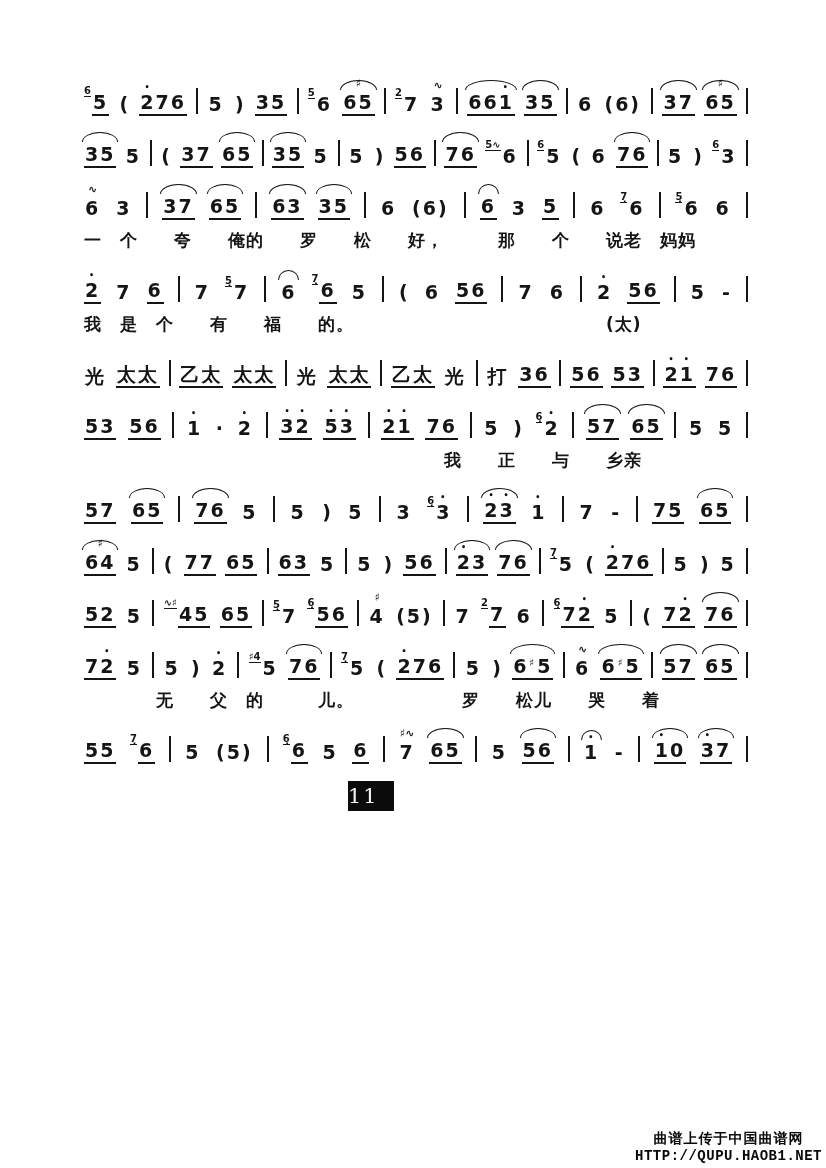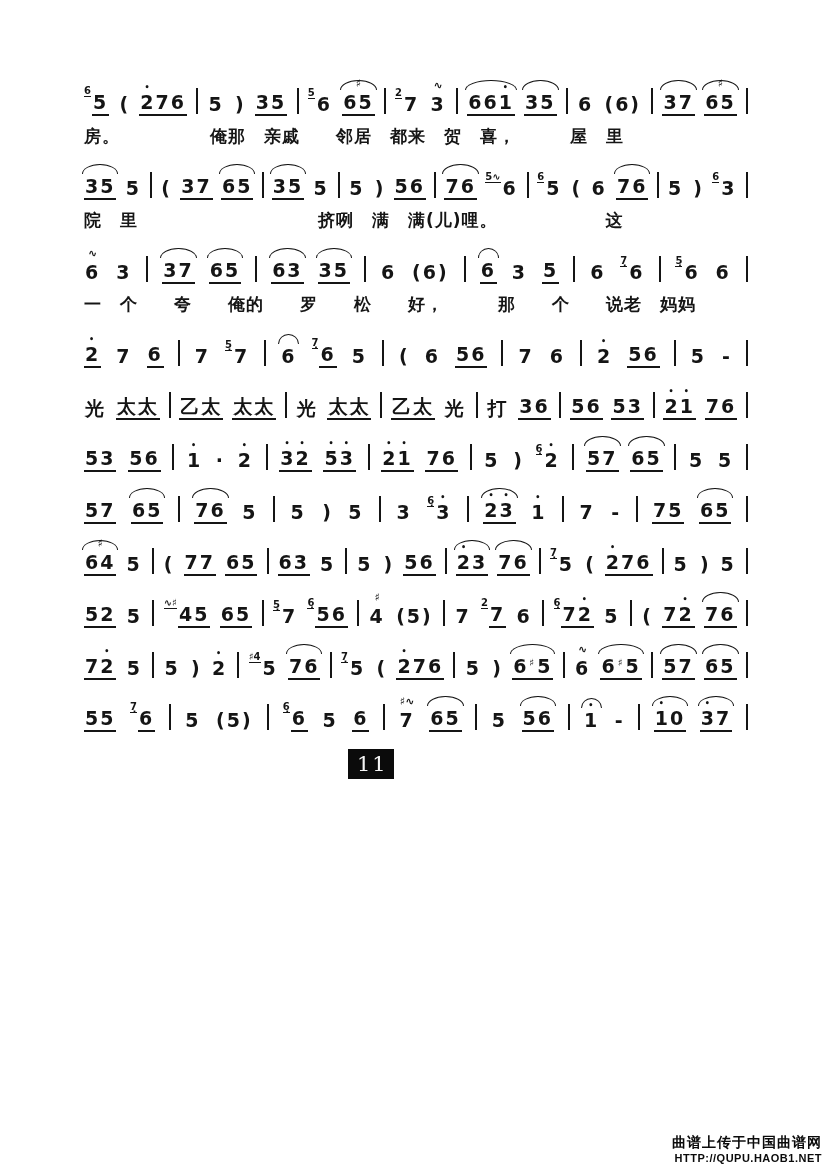--- a/index.html
+++ b/index.html
@@ -41,30 +41,30 @@
        border-radius:50% 50% 0 0 / 100% 100% 0 0;}
   .plain{letter-spacing:1px;}
   
   .lrow{
     white-space:pre;font-size:17px;font-weight:bold;margin-top:9px;
     font-family:"DejaVu Sans","Liberation Sans",sans-serif;letter-spacing:1px;
   }
   
   .pagebox{
     width:46px;height:30px;background:#0b0b0b;color:#f5f5f5;
-    display:flex;align-items:center;padding-left:9px;box-sizing:border-box;
+    display:flex;align-items:center;box-sizing:border-box;
     font-size:21px;font-family:"DejaVu Serif","Liberation Serif",serif;
     margin:6px 0 0 264px;letter-spacing:2px;
   }
   .watermark{
-    position:absolute;right:4px;bottom:4px;text-align:right;
+    position:absolute;right:4px;bottom:4px;text-align:center;
     font-weight:bold;color:#0a0a0a;
   }
   .wm1{font-size:14px;letter-spacing:1px;}
-  .wm2{font-size:11px;font-family:Liberation Sans, sans-serif;
+  .wm2{font-size:14px;font-family:Liberation Mono, monospace;
        letter-spacing:0.5px;}
 </style>
 </head>
 <body>
 
 <div class="page">
   <div class="score" id="score">
       <div class="sys">
         <div class="nrow">
           <span class="tok">
@@ -127,21 +127,20 @@
             <span class="arc"></span>
             <span class="body und"><span class="ch">3</span><span class="ch">7</span></span>
           </span>
           <span class="tok">
             <span class="arc"></span>
             <span class="orn">♯</span>
             <span class="body und"><span class="ch">6</span><span class="ch">5</span></span>
           </span>
           <span class="bar"></span>
         </div>
-        <div class="lrow">房。　　　　　俺那　亲戚　　邻居　都来　贺　喜，　　　屋　里</div>
       </div>
       <div class="sys">
         <div class="nrow">
           <span class="tok">
             <span class="arc"></span>
             <span class="body und"><span class="ch">3</span><span class="ch">5</span></span>
           </span>
           <span class="tok">
             <span class="body"><span class="ch">5</span></span>
           </span>
@@ -204,21 +203,20 @@
           </span>
           <span class="tok">
             <span class="body plain"><span class="ch">)</span></span>
           </span>
           <span class="tok">
             <span class="gr">6</span>
             <span class="body"><span class="ch">3</span></span>
           </span>
           <span class="bar"></span>
         </div>
-        <div class="lrow">院　里　　　　　　　　　　挤咧　满　满(儿)哩。　　　　　　这</div>
       </div>
       <div class="sys">
         <div class="nrow">
           <span class="tok">
             <span class="orn">∿</span>
             <span class="body"><span class="ch">6</span></span>
           </span>
           <span class="tok">
             <span class="body"><span class="ch">3</span></span>
           </span>
@@ -335,20 +333,21 @@
           </span>
           <span class="bar"></span>
           <span class="tok">
             <span class="body"><span class="ch">5</span></span>
           </span>
           <span class="tok">
             <span class="body plain"><span class="ch">-</span></span>
           </span>
           <span class="bar"></span>
         </div>
+        <div class="lrow">我　是　个　　有　　福　　的。　　　　　　　　　　　　　　(太)</div>
       </div>
       <div class="sys no-lyr">
         <div class="nrow">
           <span class="tok">
             <span class="body"><span class="ch">光</span></span>
           </span>
           <span class="tok">
             <span class="body und"><span class="ch">太</span><span class="ch">太</span></span>
           </span>
           <span class="bar"></span>
@@ -450,20 +449,21 @@
           </span>
           <span class="bar"></span>
           <span class="tok">
             <span class="body"><span class="ch">5</span></span>
           </span>
           <span class="tok">
             <span class="body"><span class="ch">5</span></span>
           </span>
           <span class="bar"></span>
         </div>
+        <div class="lrow">　　　　　　　　　　　　　　　　　　　　我　　正　　与　　乡亲</div>
       </div>
       <div class="sys">
         <div class="nrow">
           <span class="tok">
             <span class="body und"><span class="ch">5</span><span class="ch">7</span></span>
           </span>
           <span class="tok">
             <span class="arc"></span>
             <span class="body und"><span class="ch">6</span><span class="ch">5</span></span>
           </span>
@@ -717,20 +717,21 @@
           <span class="tok">
             <span class="arc"></span>
             <span class="body und"><span class="ch">5</span><span class="ch">7</span></span>
           </span>
           <span class="tok">
             <span class="arc"></span>
             <span class="body und"><span class="ch">6</span><span class="ch">5</span></span>
           </span>
           <span class="bar"></span>
         </div>
+        <div class="lrow">　　　　无　　父　的　　　儿。　　　　　　罗　　松儿　　哭　　着</div>
       </div>
       <div class="sys">
         <div class="nrow">
           <span class="tok">
             <span class="body und"><span class="ch">5</span><span class="ch">5</span></span>
           </span>
           <span class="tok">
             <span class="gr">7̣</span>
             <span class="body und"><span class="ch">6</span></span>
           </span>

